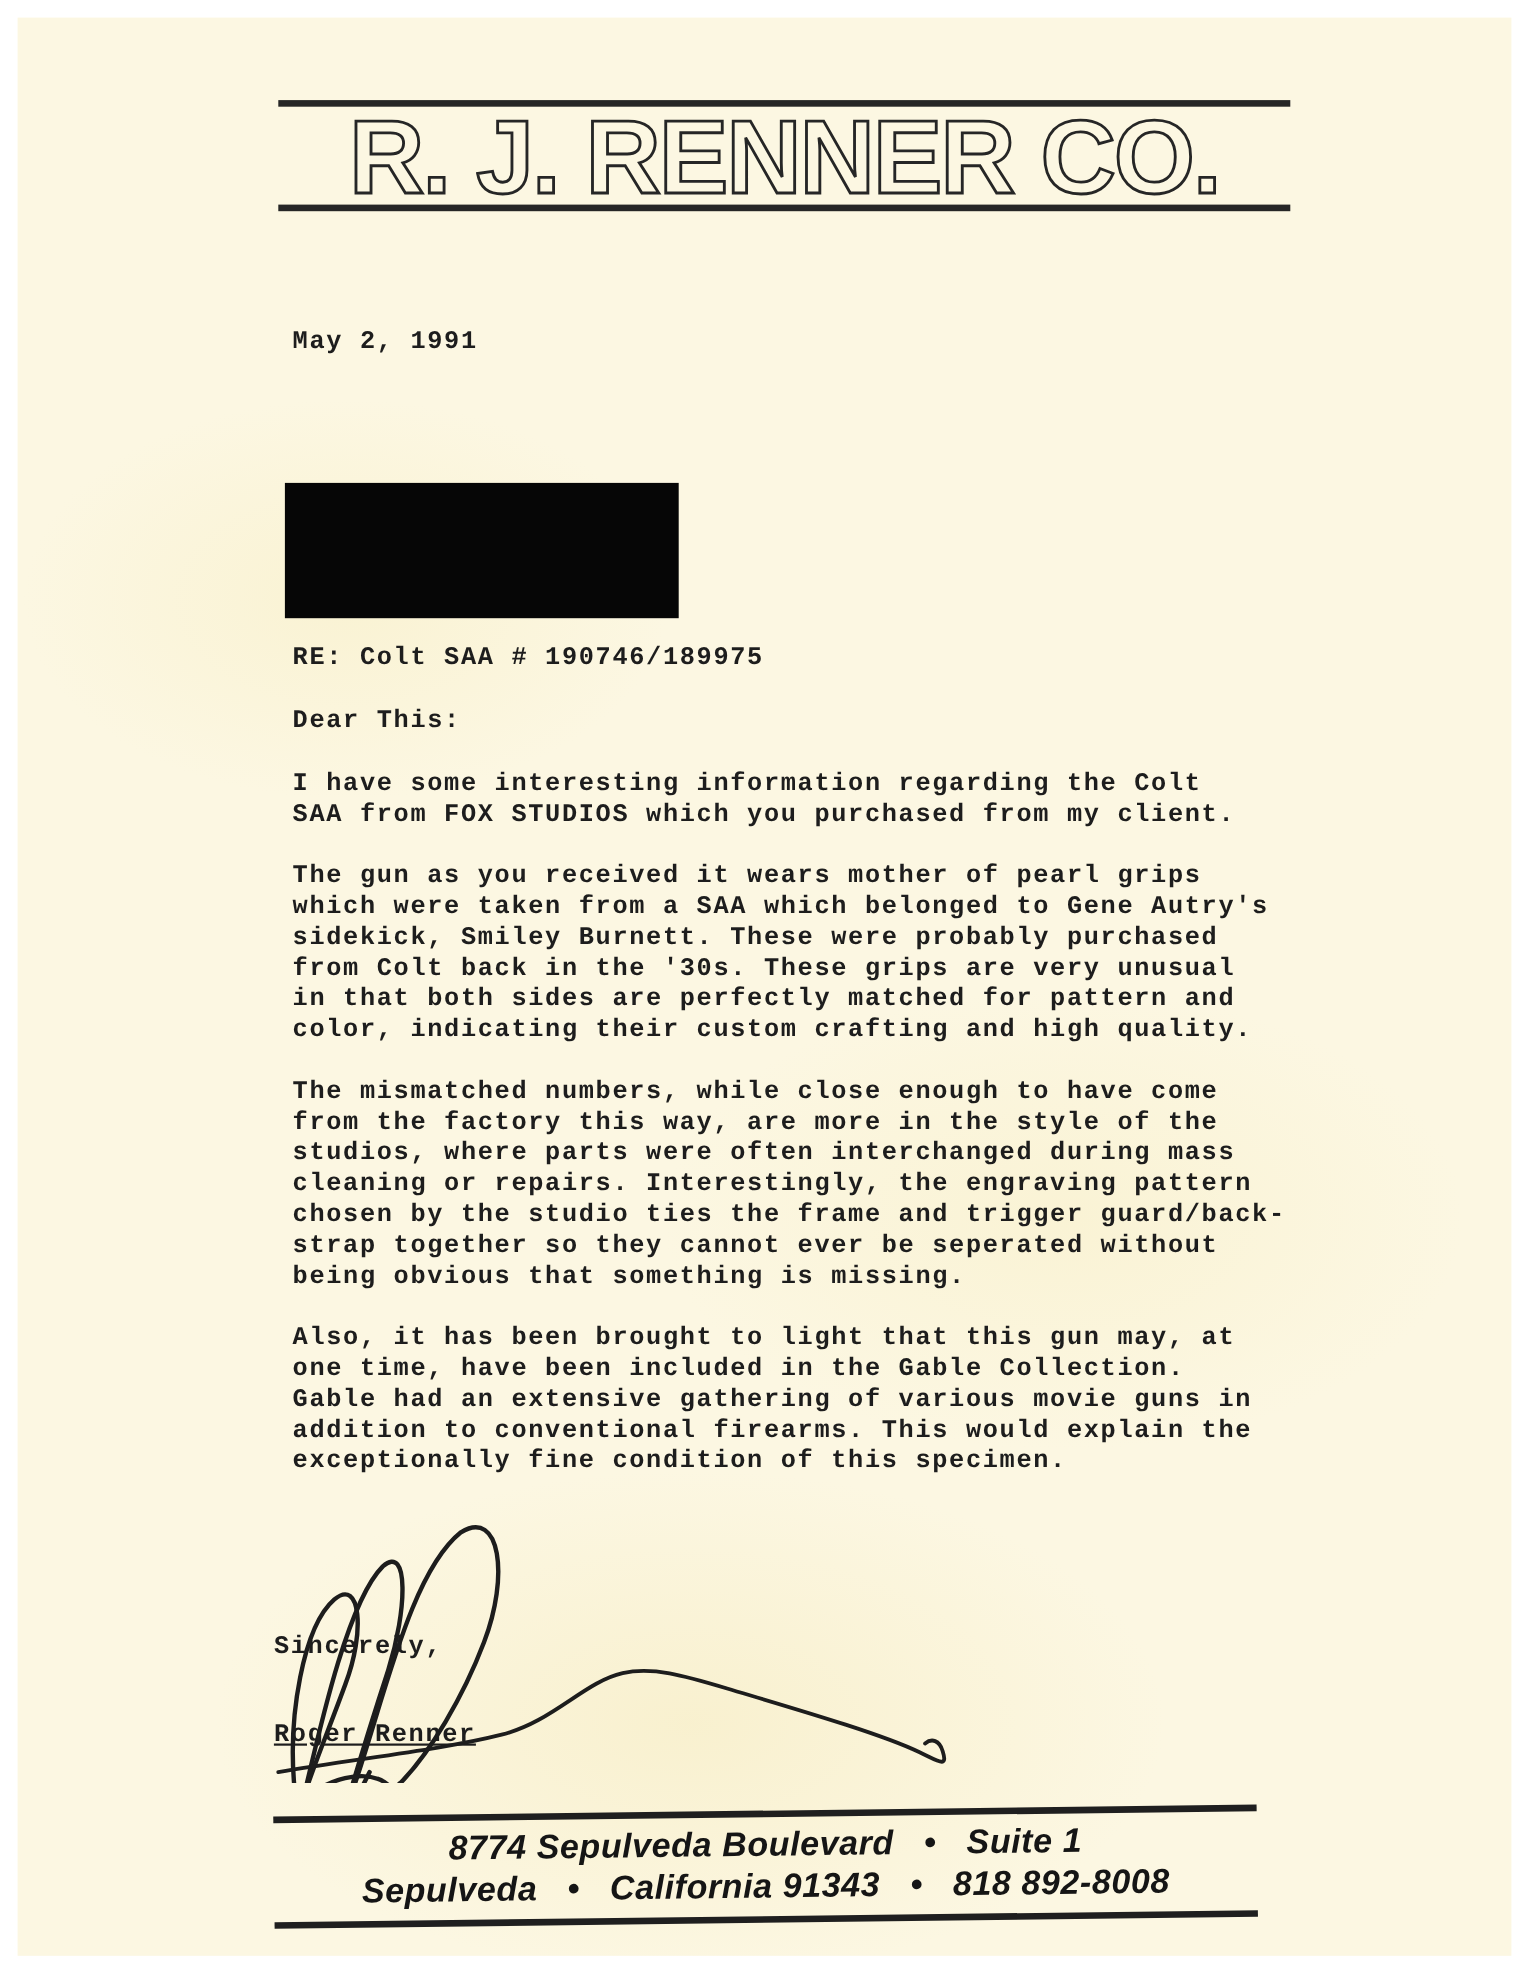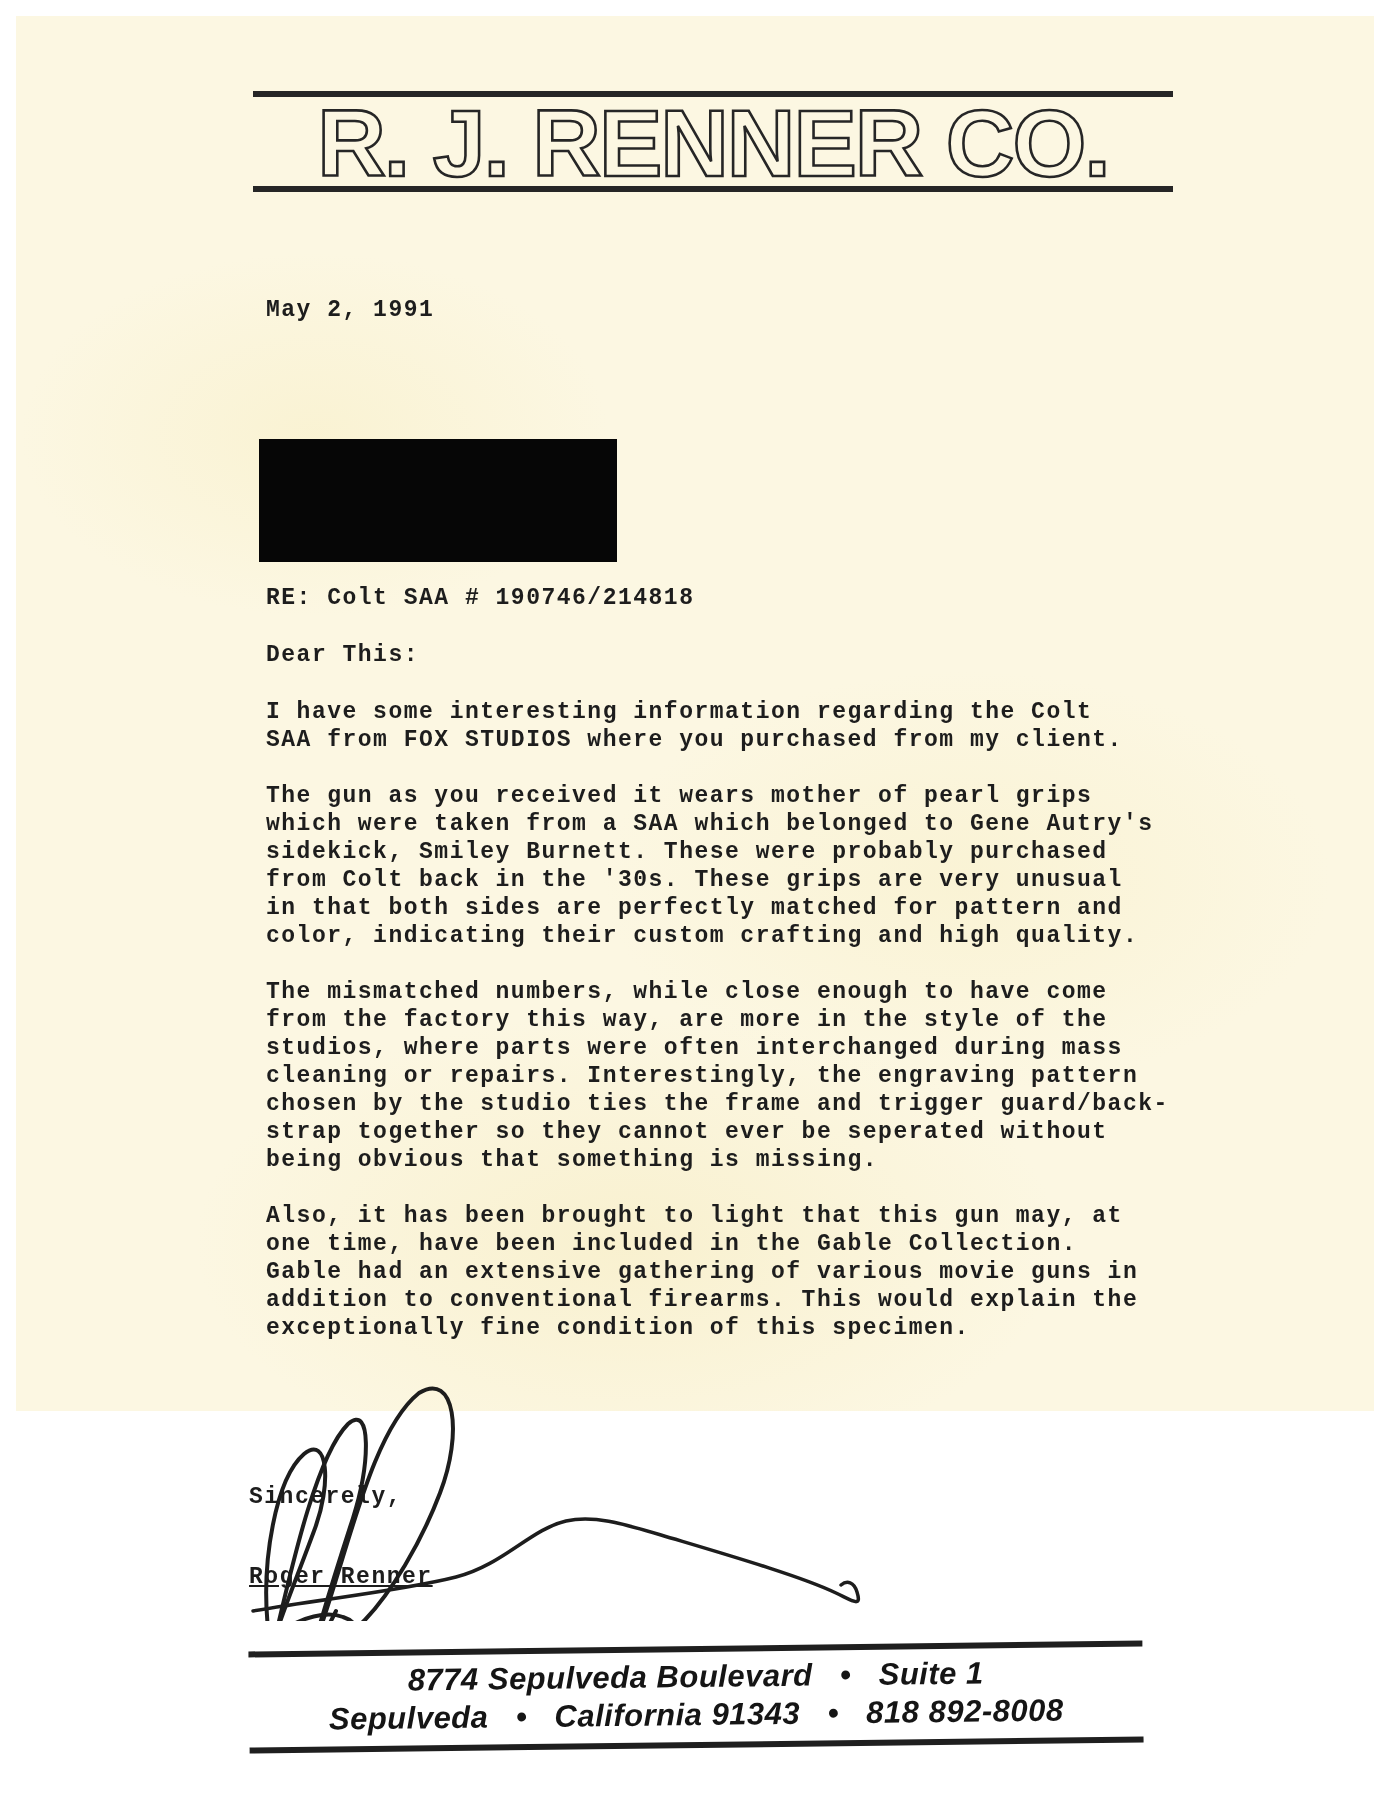--- a/index.html
+++ b/index.html
@@ -1,21 +1,21 @@
 <!DOCTYPE html>
 <html><head>
 <meta charset="utf-8">
 <style>
   html,body{margin:0;padding:0;}
   body{
     width:1390px;height:1800px;position:relative;background:#ffffff;
     font-family:"Liberation Sans",sans-serif;overflow:hidden;
   }
   .paper{
-    position:absolute;left:16px;top:16px;width:1358px;height:1395px;
+    position:absolute;left:16px;top:16px;width:1358px;height:1762px;
     background:
       radial-gradient(420px 260px at 22% 30%, rgba(247,238,196,.5), rgba(247,238,196,0) 70%),
       radial-gradient(520px 300px at 70% 62%, rgba(247,238,196,.45), rgba(247,238,196,0) 70%),
       radial-gradient(600px 320px at 45% 88%, rgba(245,234,188,.5), rgba(245,234,188,0) 72%),
       #fcf7e2;
   }
   
   .lh-rule{position:absolute;left:237px;width:920px;height:6px;background:#262626;}
   .lh-rule.top{top:75px;}
   .lh-rule.bottom{top:170px;}
@@ -62,25 +62,25 @@
 <div class="paper">
 
   <div class="lh-rule top"></div>
   <div class="lh-title">R. J. RENNER CO.</div>
   <div class="lh-rule bottom"></div>
 
   <div class="mono date">May 2, 1991</div>
 
   <div class="redacted"></div>
 
-  <div class="mono re-line">RE: Colt SAA # 190746/214818</div>
+  <div class="mono re-line">RE: Colt SAA # 190746/189975</div>
   <div class="mono salutation">Dear This:</div>
 
   <div class="mono body-block"><p class="para">I have some interesting information regarding the Colt
-SAA from FOX STUDIOS where you purchased from my client.</p><p class="para">The gun as you received it wears mother of pearl grips
+SAA from FOX STUDIOS which you purchased from my client.</p><p class="para">The gun as you received it wears mother of pearl grips
 which were taken from a SAA which belonged to Gene Autry's
 sidekick, Smiley Burnett. These were probably purchased
 from Colt back in the '30s. These grips are very unusual
 in that both sides are perfectly matched for pattern and
 color, indicating their custom crafting and high quality.</p><p class="para">The mismatched numbers, while close enough to have come
 from the factory this way, are more in the style of the
 studios, where parts were often interchanged during mass
 cleaning or repairs. Interestingly, the engraving pattern
 chosen by the studio ties the frame and trigger guard/back-
 strap together so they cannot ever be seperated without

